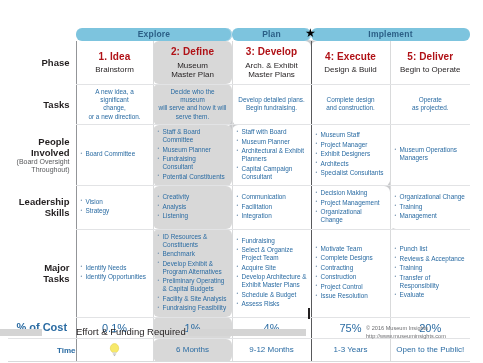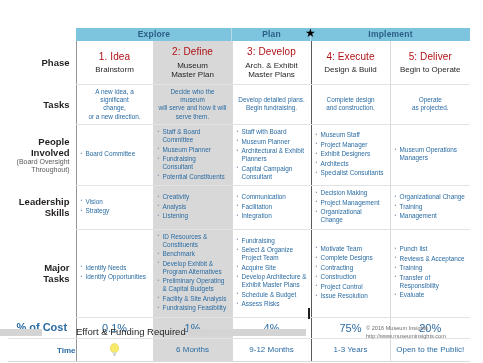--- a/index.html
+++ b/index.html
@@ -27,20 +27,21 @@
     z-index:2;
   }
   table.matrix{
     border-collapse:collapse;
     table-layout:fixed;
     width:462px;
   }
   table.matrix td{
     vertical-align:middle;
     padding:0;
+    border-radius:6px;
   }
   
   .lblcol{
     width:68px;
     text-align:right;
     padding-right:6px !important;
     font-weight:bold;
     font-size:9.5px;
     color:#231f20;
     line-height:1.18;
@@ -90,21 +91,21 @@
   .cell.first{border-left:1px solid #939598;}
   .cell.dark-l{border-left:1px solid #58595b;}
   .cell.mid{text-align:center;}
   .phase td.cell{
     border-bottom:1px solid #e2e3e5;
     text-align:center;
     padding:4px 3px !important;
   }
   .ptitle{
     color:#b01116;
-    font-weight:normal;
+    font-weight:bold;
     font-size:10px;
     display:block;
     margin-bottom:2px;
     letter-spacing:.1px;
   }
   .psub{
     color:#231f20;
     font-size:8px;
     display:block;
     line-height:1.2;

